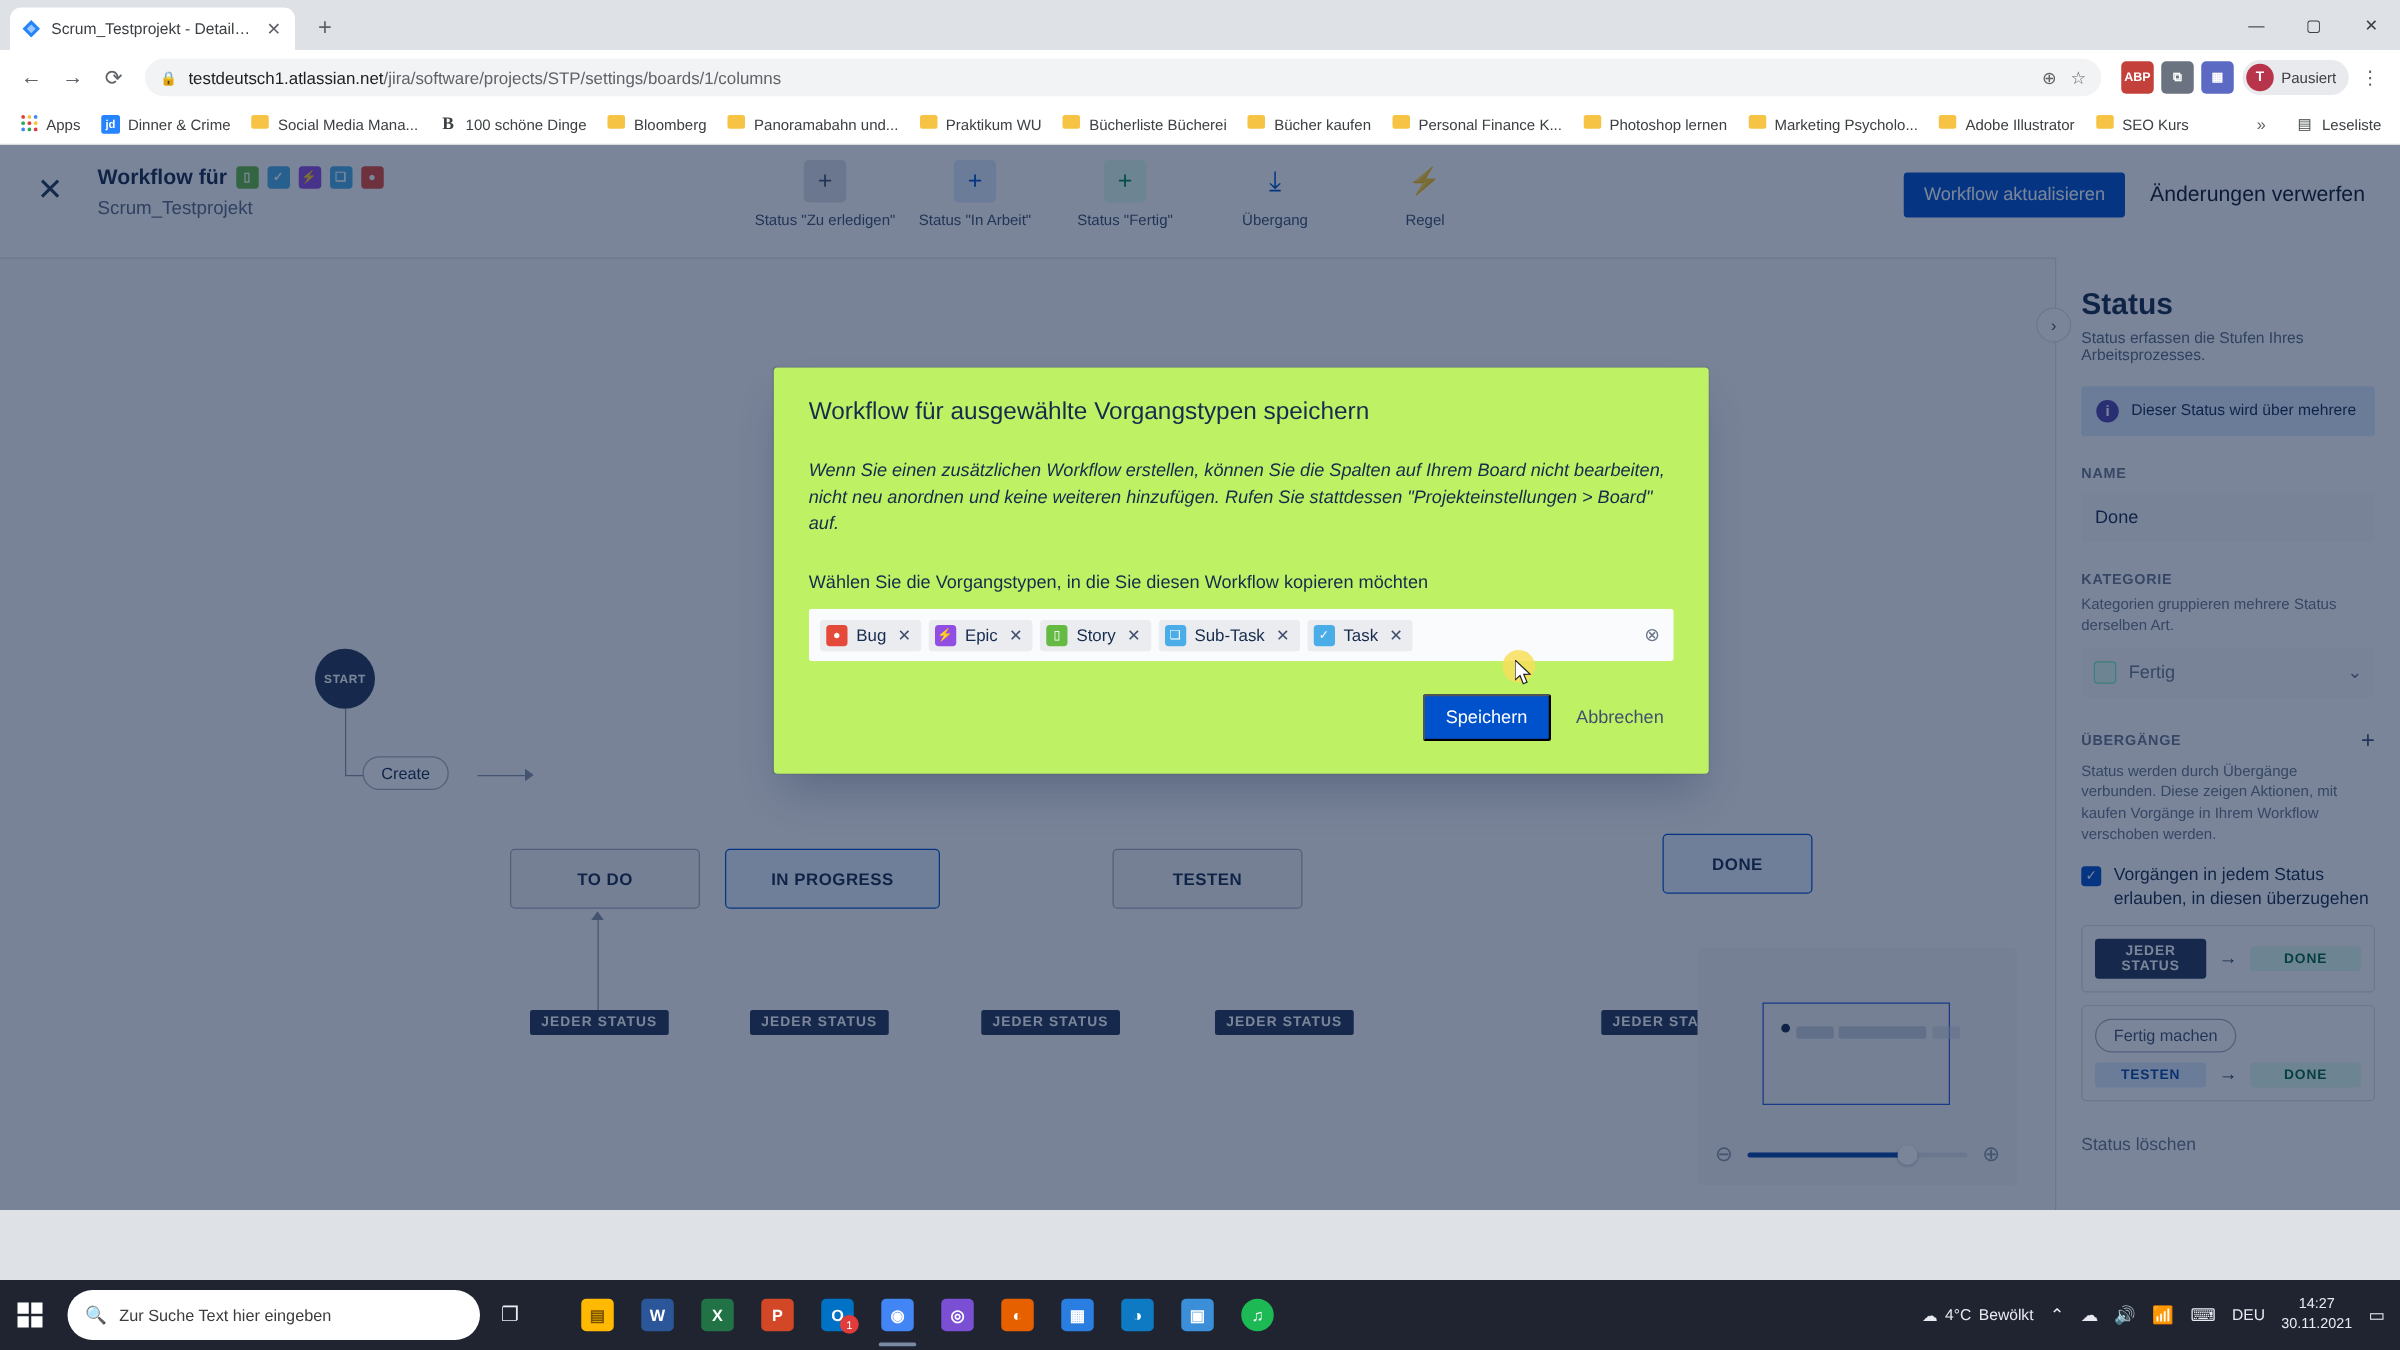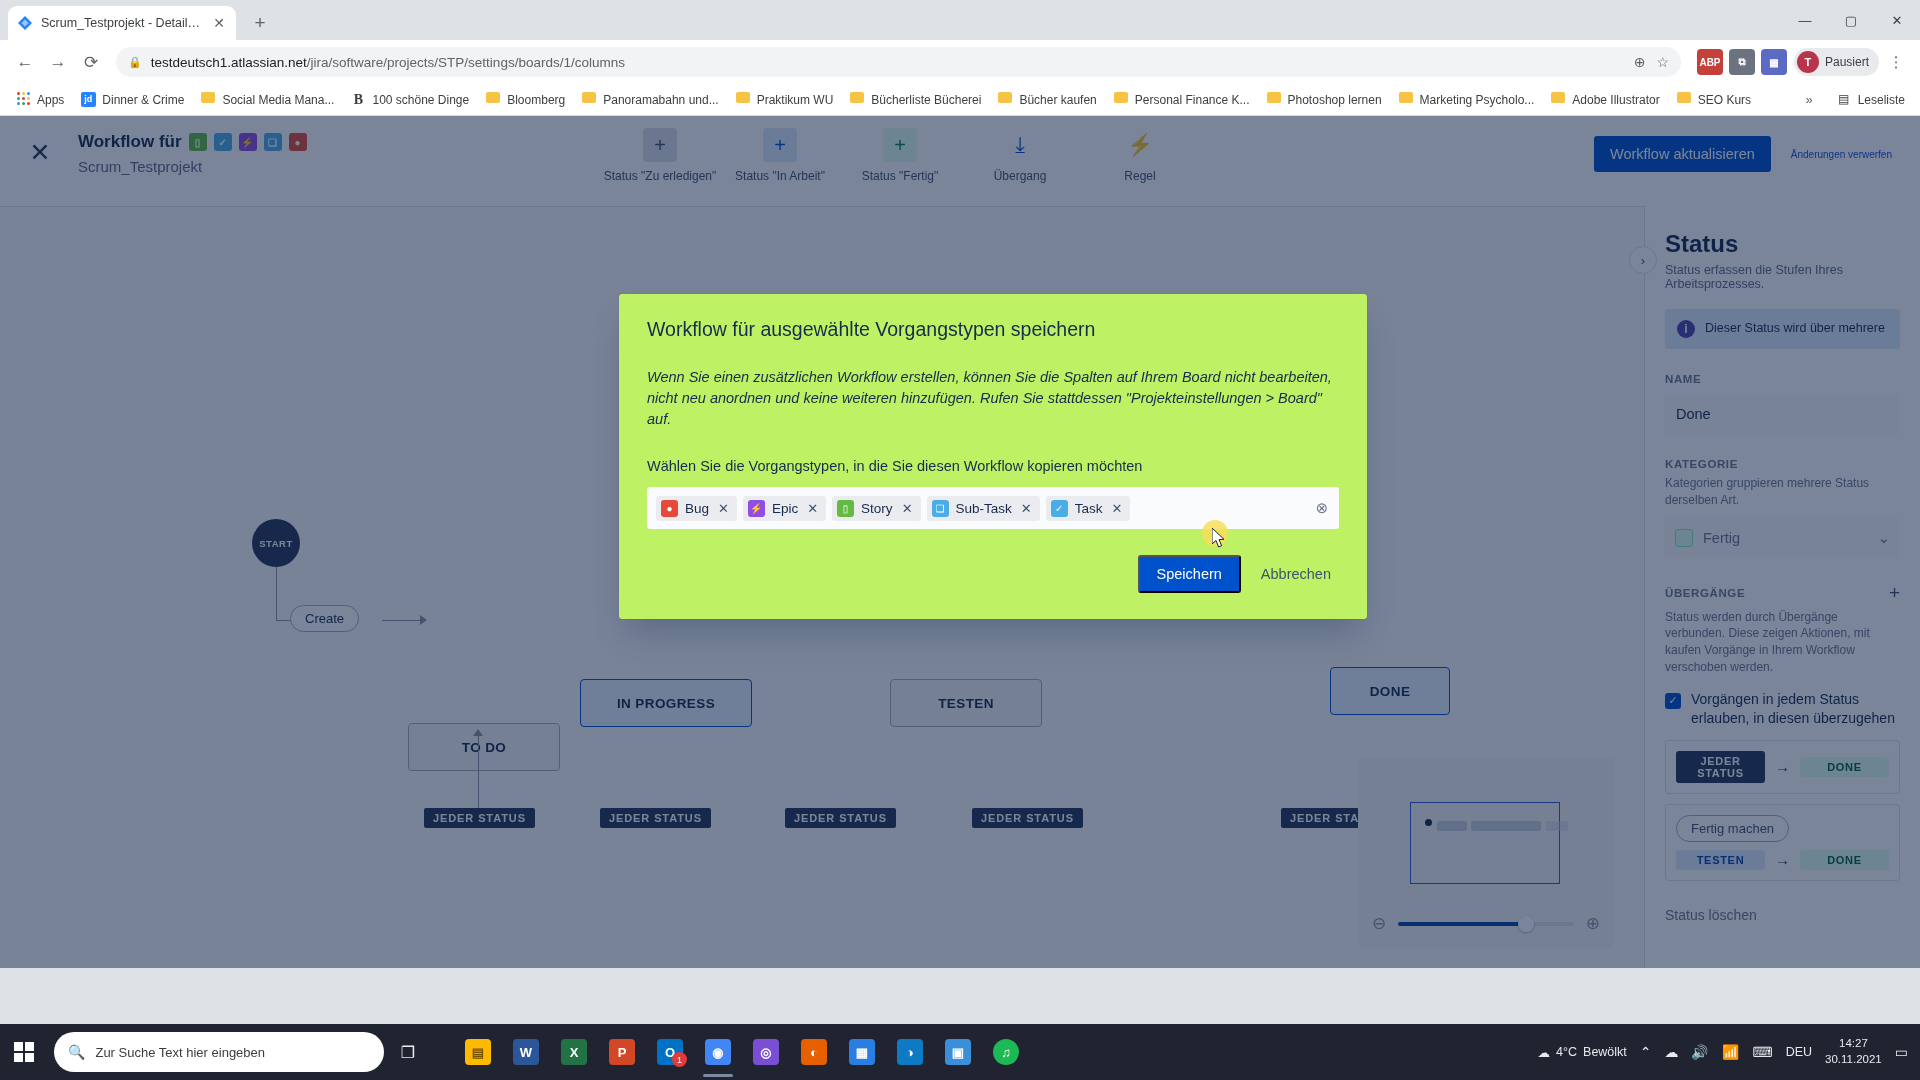--- a/index.html
+++ b/index.html
@@ -62,21 +62,21 @@
   .wf-t2{ font-size:15px; color:#5e6c84; margin-top:6px;}
   .ityp{ width:18px;height:18px;border-radius:3px;display:flex;align-items:center;justify-content:center;color:#fff;font-size:10px;}
 
   .wf-tools{ position:absolute; left:600px; top:12px; display:flex; gap:0; }
   .tool{ width:120px; display:flex; flex-direction:column; align-items:center; gap:7px;}
   .tool-ic{ width:34px;height:34px;border-radius:4px; display:flex;align-items:center;justify-content:center; font-size:20px; font-weight:500;}
   .tool-lb{ font-size:12px; color:#42526e; white-space:nowrap;}
 
   .wf-actions{ position:absolute; right:20px; top:20px; display:flex; align-items:center; gap:12px;}
   .btn-primary{ background:#0052cc; color:#fff; font-size:14.5px; font-weight:500; padding:10px 16px; border-radius:3px; border:0;}
-  .btn-subtle{ color:#1d4ed8; font-size:10px; padding:10px 8px;}
+  .btn-subtle{ color:#0f172a; font-size:17px; padding:10px 8px;}
 
   .canvas{ position:absolute; left:0; right:276px; top:90px; bottom:0; background:#fafbfc; border-top:1px solid #dfe1e6; overflow:hidden;}
   .node{
     position:absolute; border:1px solid #a5adba; border-radius:4px; background:#f4f5f7;
     display:flex; align-items:center; justify-content:center;
     font-size:13.5px; font-weight:700; letter-spacing:.4px; color:#172b4d;
   }
   .node.sel{ border-color:#0052cc; background:#e9f2ff;}
   .start-node{
     position:absolute; width:48px;height:48px;border-radius:50%; background:#253858; color:#fff;
@@ -379,21 +379,21 @@
       </div>
 
       <div class="canvas">
         <div class="start-node" style="left:252px;top:312px;">START</div>
         <div class="lineV" style="left:276px;top:360px;height:53px;"></div>
         <div class="lineH" style="left:276px;top:413px;width:30px;"></div>
         <div class="pill" style="left:290px;top:398px;">Create</div>
         <div class="lineH" style="left:382px;top:413px;width:40px;"></div>
         <div class="arrow-r" style="left:420px;top:408px;"></div>
 
-        <div class="node" style="left:408px;top:472px;width:152px;height:48px;margin-top:44px;">TO DO</div>
+        <div class="node" style="left:408px;top:472px;width:152px;height:48px;">TO DO</div>
 
         <div class="node sel" style="left:580px;top:472px;width:172px;height:48px;">IN PROGRESS</div>
         <div class="node" style="left:890px;top:472px;width:152px;height:48px;">TESTEN</div>
         <div class="node sel" style="left:1330px;top:460px;width:120px;height:48px;">DONE</div>
 
         <div class="lineV" style="left:478px;top:528px;height:80px;"></div>
         <div class="arrow-up" style="left:473px;top:522px;"></div>
 
         <div class="tag-any" style="left:424px;top:601px;">JEDER STATUS</div>
         <div class="tag-any" style="left:600px;top:601px;">JEDER STATUS</div>

